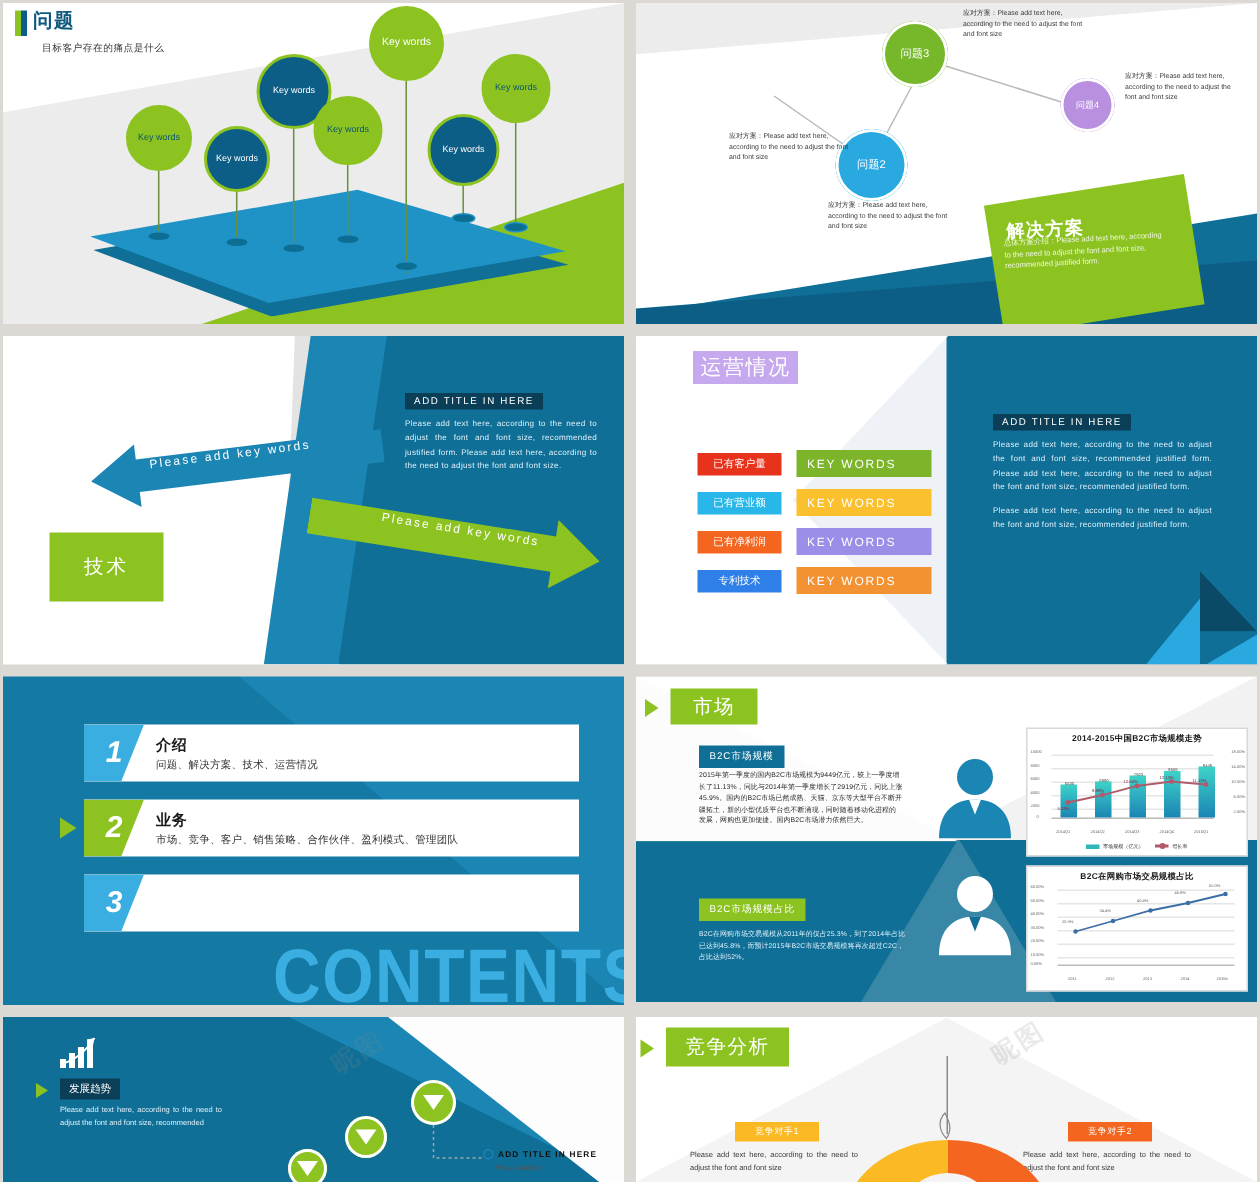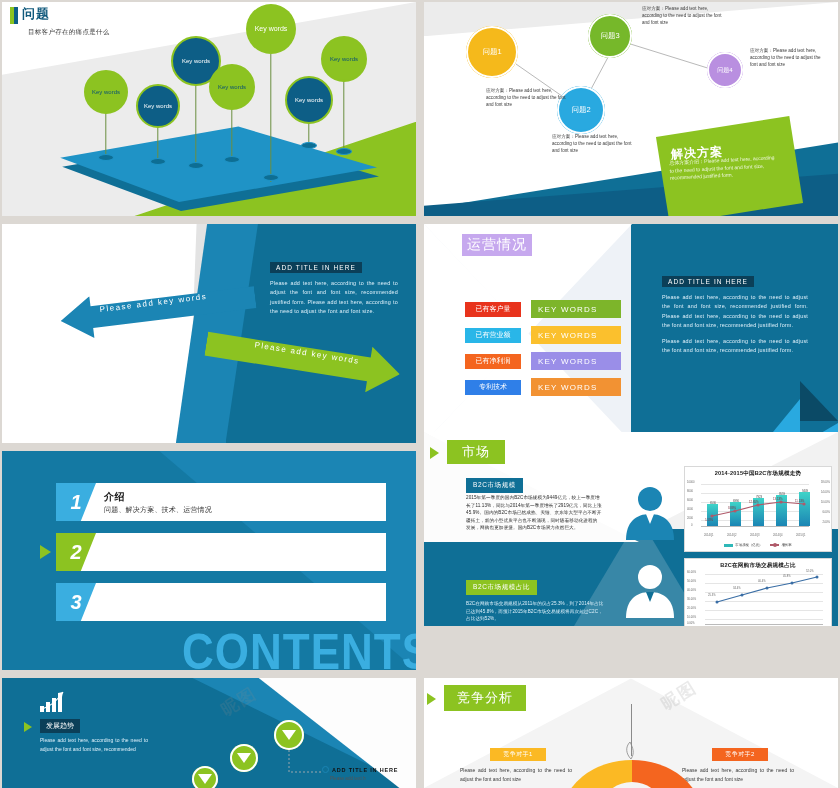--- a/index.html
+++ b/index.html
@@ -10,21 +10,21 @@
   }
   .sheet{position:relative;width:840px;height:788px;}
 
   
   .slide{position:absolute;overflow:hidden;background:#fff;}
   .s1{left:2px;  top:2px;  width:414px;height:214px;}
   .s2{left:424px;top:2px;  width:414px;height:214px;}
   .s3{left:2px;  top:224px;width:414px;height:219px;}
   .s4{left:424px;top:224px;width:414px;height:219px;}
   .s5{left:2px;  top:451px;width:414px;height:219px;}
-  .s6{left:424px;top:432px;width:414px;height:194px;}
+  .s6{left:424px;top:451px;width:414px;height:217px;}
   .s7{left:2px;  top:678px;width:414px;height:110px;}
   .s8{left:424px;top:678px;width:414px;height:110px;}
 
   .fill{position:absolute;left:0;top:0;width:100%;height:100%;}
 
   
   .s1{background:#ffffff;}
   .s1 .bgGrey{position:absolute;left:0;top:0;width:100%;height:100%;
      background:#ececec;
      clip-path:polygon(100% 0,100% 100%,0 100%,0 34%);}
@@ -235,21 +235,20 @@
     <div class="topgrey"></div>
     <div class="blueband"></div>
     <div class="blueband2"></div>
 
     <svg class="fill" viewBox="0 0 414 214">
       <line x1="92" y1="62" x2="158" y2="108" stroke="#b9b9b9" stroke-width="1"></line>
       <line x1="158" y1="104" x2="190" y2="44" stroke="#b9b9b9" stroke-width="1"></line>
       <line x1="200" y1="40" x2="290" y2="68" stroke="#b9b9b9" stroke-width="1"></line>
     </svg>
 
-    <div class="ring" style="left:42px;top:24px;width:52px;height:52px;background:#f5b91b;box-shadow:0 0 0 2px #fff inset,0 0 0 4px #f5b91b inset;">问题1</div>
     <div class="ring" style="left:133px;top:84px;width:48px;height:48px;background:#29a9e0;box-shadow:0 0 0 2px #fff inset,0 0 0 4px #29a9e0 inset;">问题2</div>
     <div class="ring" style="left:164px;top:12px;width:44px;height:44px;background:#76b82a;box-shadow:0 0 0 2px #fff inset,0 0 0 4px #76b82a inset;">问题3</div>
     <div class="ring" style="left:283px;top:50px;width:36px;height:36px;background:#b98fe0;box-shadow:0 0 0 2px #fff inset,0 0 0 3px #b98fe0 inset;font-size:6px;">问题4</div>
 
     <div class="note" style="left:62px;top:86px;width:82px;">应对方案：Please add text here, according to the need to adjust the font and font size</div>
     <div class="note" style="left:128px;top:132px;width:84px;">应对方案：Please add text here, according to the need to adjust the font and font size</div>
     <div class="note" style="left:218px;top:4px;width:80px;">应对方案：Please add text here, according to the need to adjust the font and font size</div>
     <div class="note" style="left:326px;top:46px;width:78px;">应对方案：Please add text here, according to the need to adjust the font and font size</div>
 
     <div class="solbox" style="left:238px;top:124px;width:135px;height:88px;">
@@ -262,20 +261,21 @@
     <div class="greyband"></div>
     <div class="blueright"></div>
     <div class="blueright2"></div>
 
     <div class="arrowBlue">
       <span>Please  add  key  words</span>
     </div>
     <div class="arrowGreen">
       <span>Please add key words</span>
     </div>
+    <div class="techTag">技术</div>
 
     <div style="position:absolute;left:268px;top:32px;width:128px;">
       <div class="titleChip">ADD TITLE IN HERE</div>
       <div class="bodyTxt" style="margin-top:5px;">Please add text here, according to the need to adjust the font and font size, recommended justified form. Please add text here, according to the need to adjust the font and font size.</div>
     </div>
   </div>
 
   <div class="slide s4">
     <div class="rightblue"></div>
     <div class="tri" style="left:0;top:0;width:208px;height:110px;clip-path:polygon(0 0,100% 0,50% 100%);"></div>
@@ -319,20 +319,24 @@
       <div class="num" style="background:#3aaee0;">1</div>
       <div class="txt">
         <div class="t">介绍</div>
         <div class="d">问题、解决方案、技术、运营情况</div>
       </div>
     </div>
 
     <div class="tocArrow" style="top:94px;"></div>
     <div class="tocRow" style="top:82px;">
       <div class="num" style="background:#8cc321;">2</div>
+      <div class="txt">
+        <div class="t">业务</div>
+        <div class="d">市场、竞争、客户、销售策略、合作伙伴、盈利模式、管理团队</div>
+      </div>
     </div>
 
     <div class="tocRow" style="top:132px;">
       <div class="num" style="background:#3aaee0;">3</div>
     </div>
 
     <div class="contentsWord">CONTENTS</div>
   </div>
 
   <div class="slide s6">

